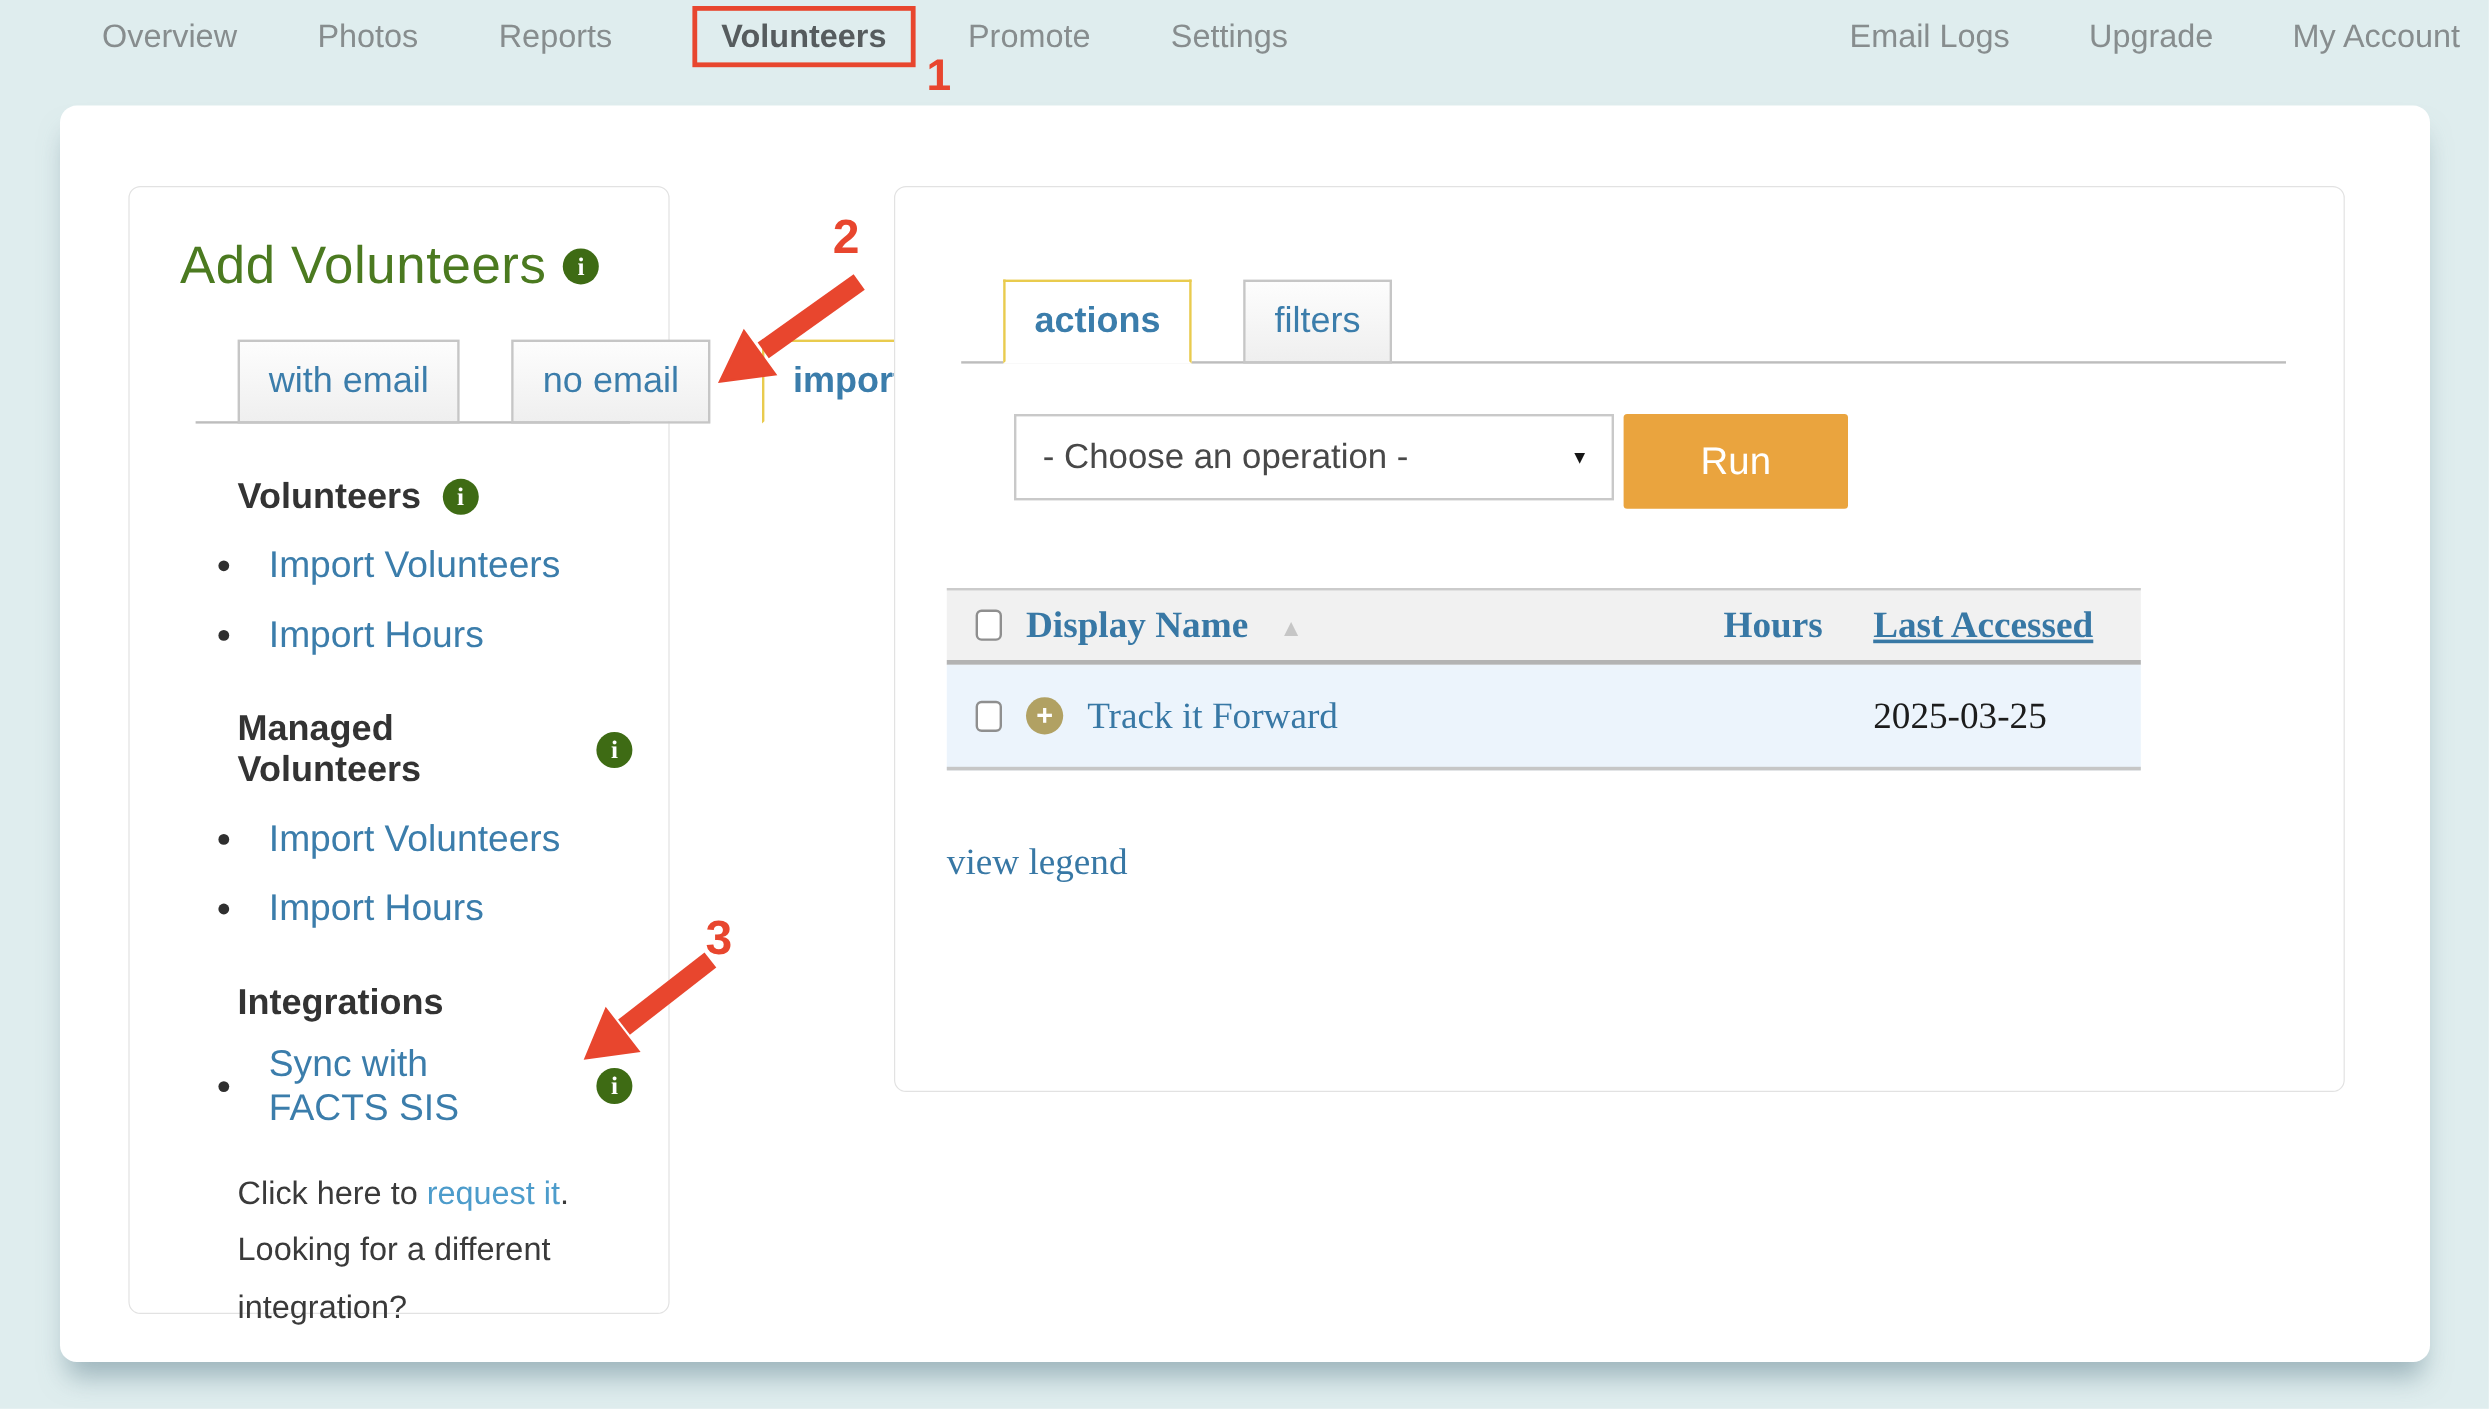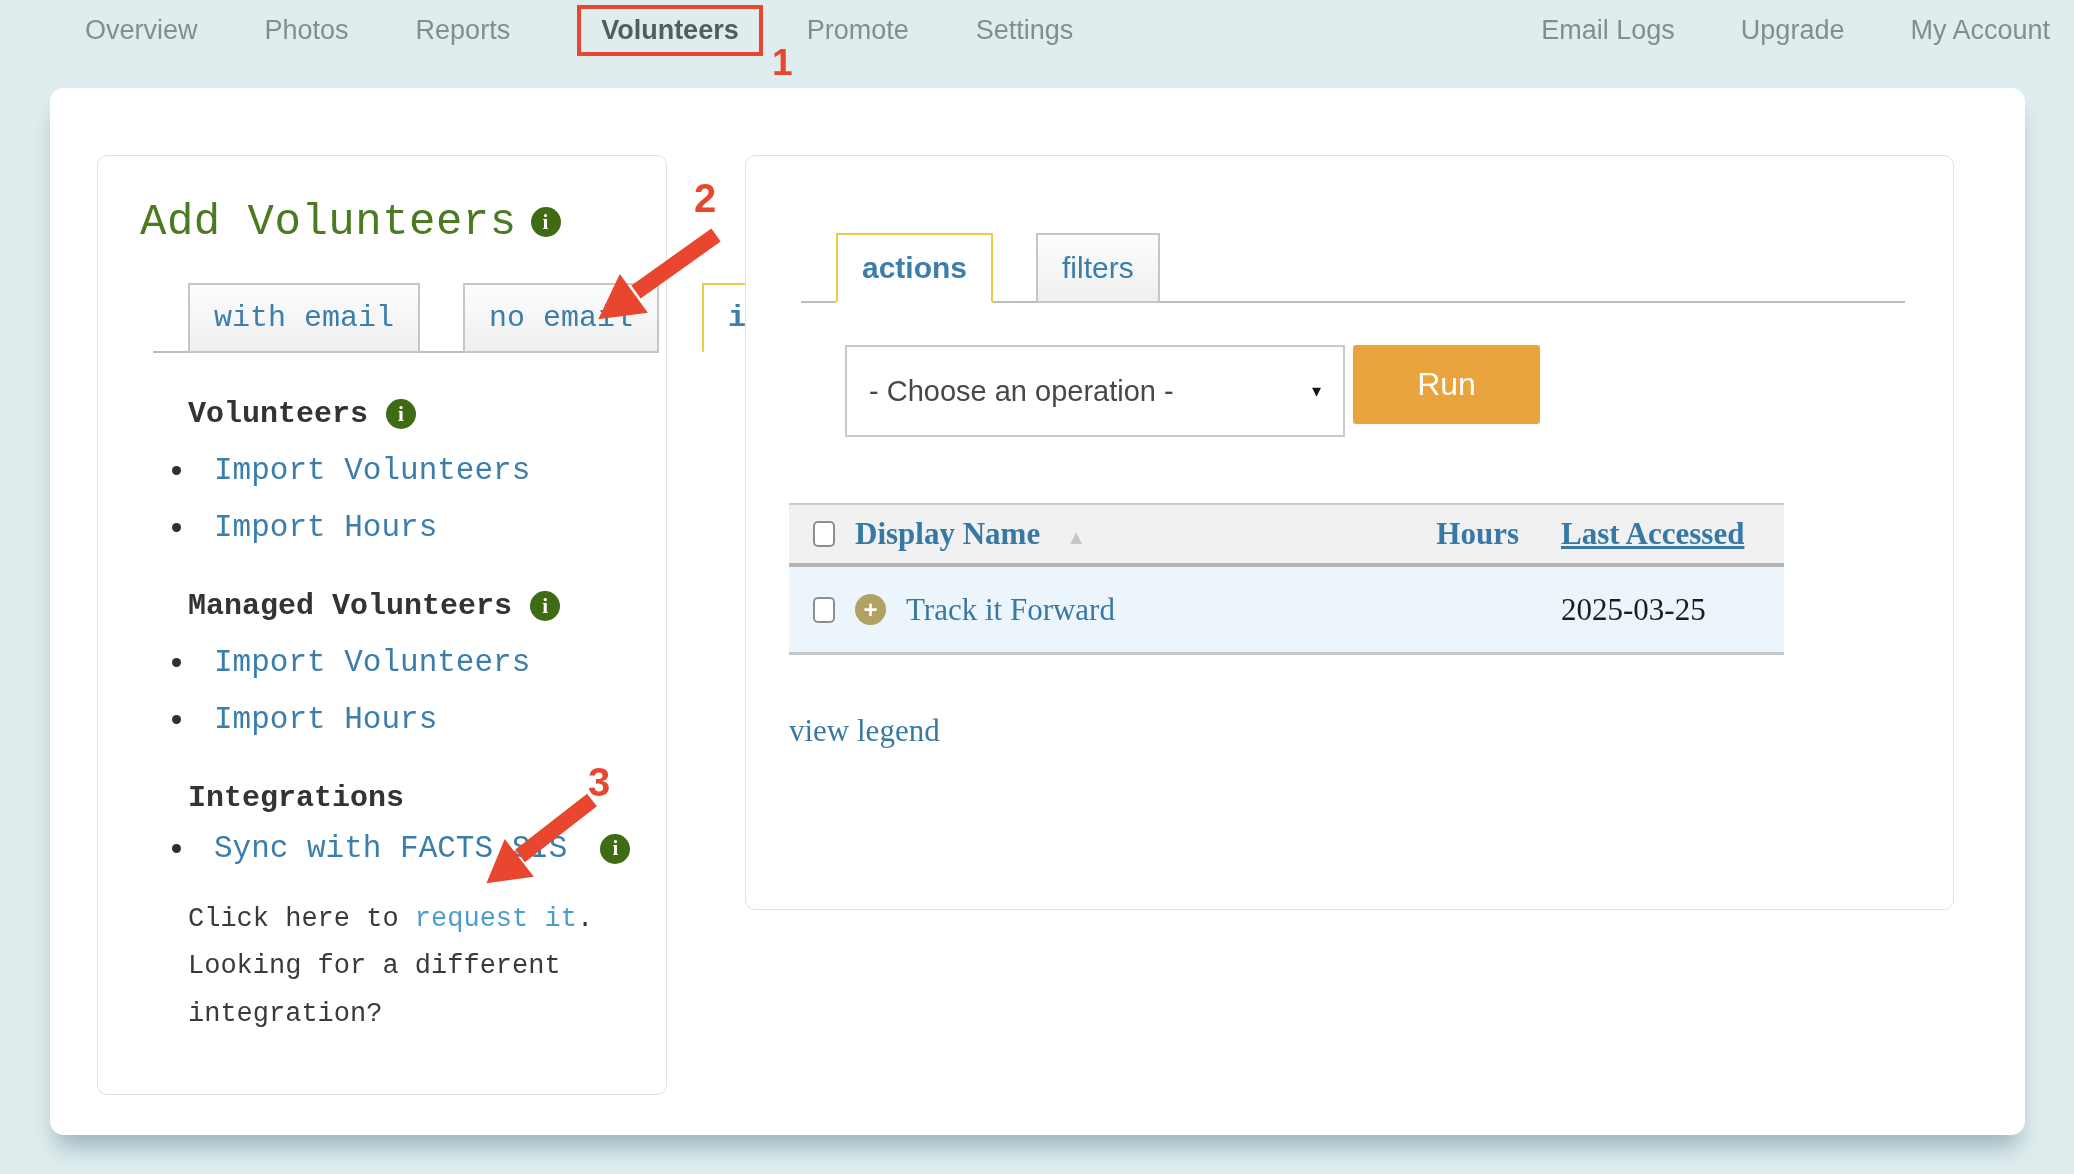--- a/index.html
+++ b/index.html
@@ -13,21 +13,21 @@
   .nav-item { margin-right:67px; cursor:pointer; white-space:nowrap; }
   .nav-item.active { font-weight:bold; color:#565c5e; border:4px solid #e8462e; padding:6px 20px; margin-right:44px; }
   .nav-right { margin-left:auto; display:flex; align-items:center; }
   .nav-right .nav-item { margin-right:0; margin-left:66px; }
 
   
   .card { position:absolute; left:50px; top:88px; width:1975px; height:1047px; background:#fff;
           border-radius:14px; box-shadow:0 18px 22px -6px rgba(104,134,148,.55); }
 
   .panel { position:absolute; background:#fff; border:1px solid #e2e2e2; border-radius:10px; }
-  .panel-add  { left:47px;  top:67px; width:570px;  height:940px; padding:41px 30px 0 42px;font-family:Liberation Mono, monospace; }
+  .panel-add  { left:57px;  top:67px; width:451px;  height:940px; padding:41px 30px 0 42px; }
   .panel-list { left:695px; top:67px; width:1209px; height:755px; padding:41px 48px 0 42px; }
 
   .green-title { font-size:44px; font-weight:300; color:#4b7a20; display:flex; align-items:center; gap:14px; letter-spacing:.5px; }
 
   .info-icon { display:inline-flex; width:30px; height:30px; border-radius:50%; background:#3e6b14;
                color:#fff; align-items:center; justify-content:center; flex:0 0 auto;
                font:bold 21px "Liberation Serif", serif; cursor:pointer; }
   .info-icon::before { content:"i"; }
 
   
@@ -43,21 +43,21 @@
   .section-h { font-size:30px; font-weight:bold; color:#333; display:flex; align-items:center; gap:18px; margin:44px 0 0 48px; }
   ul.links { list-style:none; margin:22px 0 0 32px; }
   ul.links li { display:flex; align-items:center; gap:33px; margin-bottom:22px; }
   .dot { width:9px; height:9px; border-radius:50%; background:#2f2f2f; flex:0 0 auto; }
   .blue-link { color:#3b7dab; font-size:31px; text-decoration:none; cursor:pointer; }
   .integr-note { margin:30px 0 0 48px; font-size:27px; color:#3a3a3a; line-height:1.75; }
   .request-link { color:#4d9ccb; cursor:pointer; }
 
   
   .ops-row { display:flex; align-items:flex-start; margin:42px 0 0 57px; }
-  .op-select { width:500px; height:92px; border:2px solid #c9c9c9; background:#fff; display:flex;
+  .op-select { width:500px; height:72px; border:2px solid #c9c9c9; background:#fff; display:flex;
                align-items:center; justify-content:space-between; padding:0 22px; font-size:29px;
                color:#484848; cursor:pointer;gap:16px; }
   .op-caret { font-size:18px; color:#151515; }
   .run-btn { width:187px; height:79px; margin-left:8px; background:#eaa43e; color:#fff; font-size:32px;
              border:none; border-radius:3px; cursor:pointer; font-family:"Liberation Sans", sans-serif; }
 
   .vol-table { margin:66px 0 0 1px; width:995px; font-family:"Liberation Serif", serif; }
   .thead { display:flex; align-items:center; height:64px; background:#f1f1f1;
            border-top:2px solid #cbcbcb; border-bottom:4px solid #b3b3b3;
            font-weight:bold; color:#3878a5; font-size:31px; }

